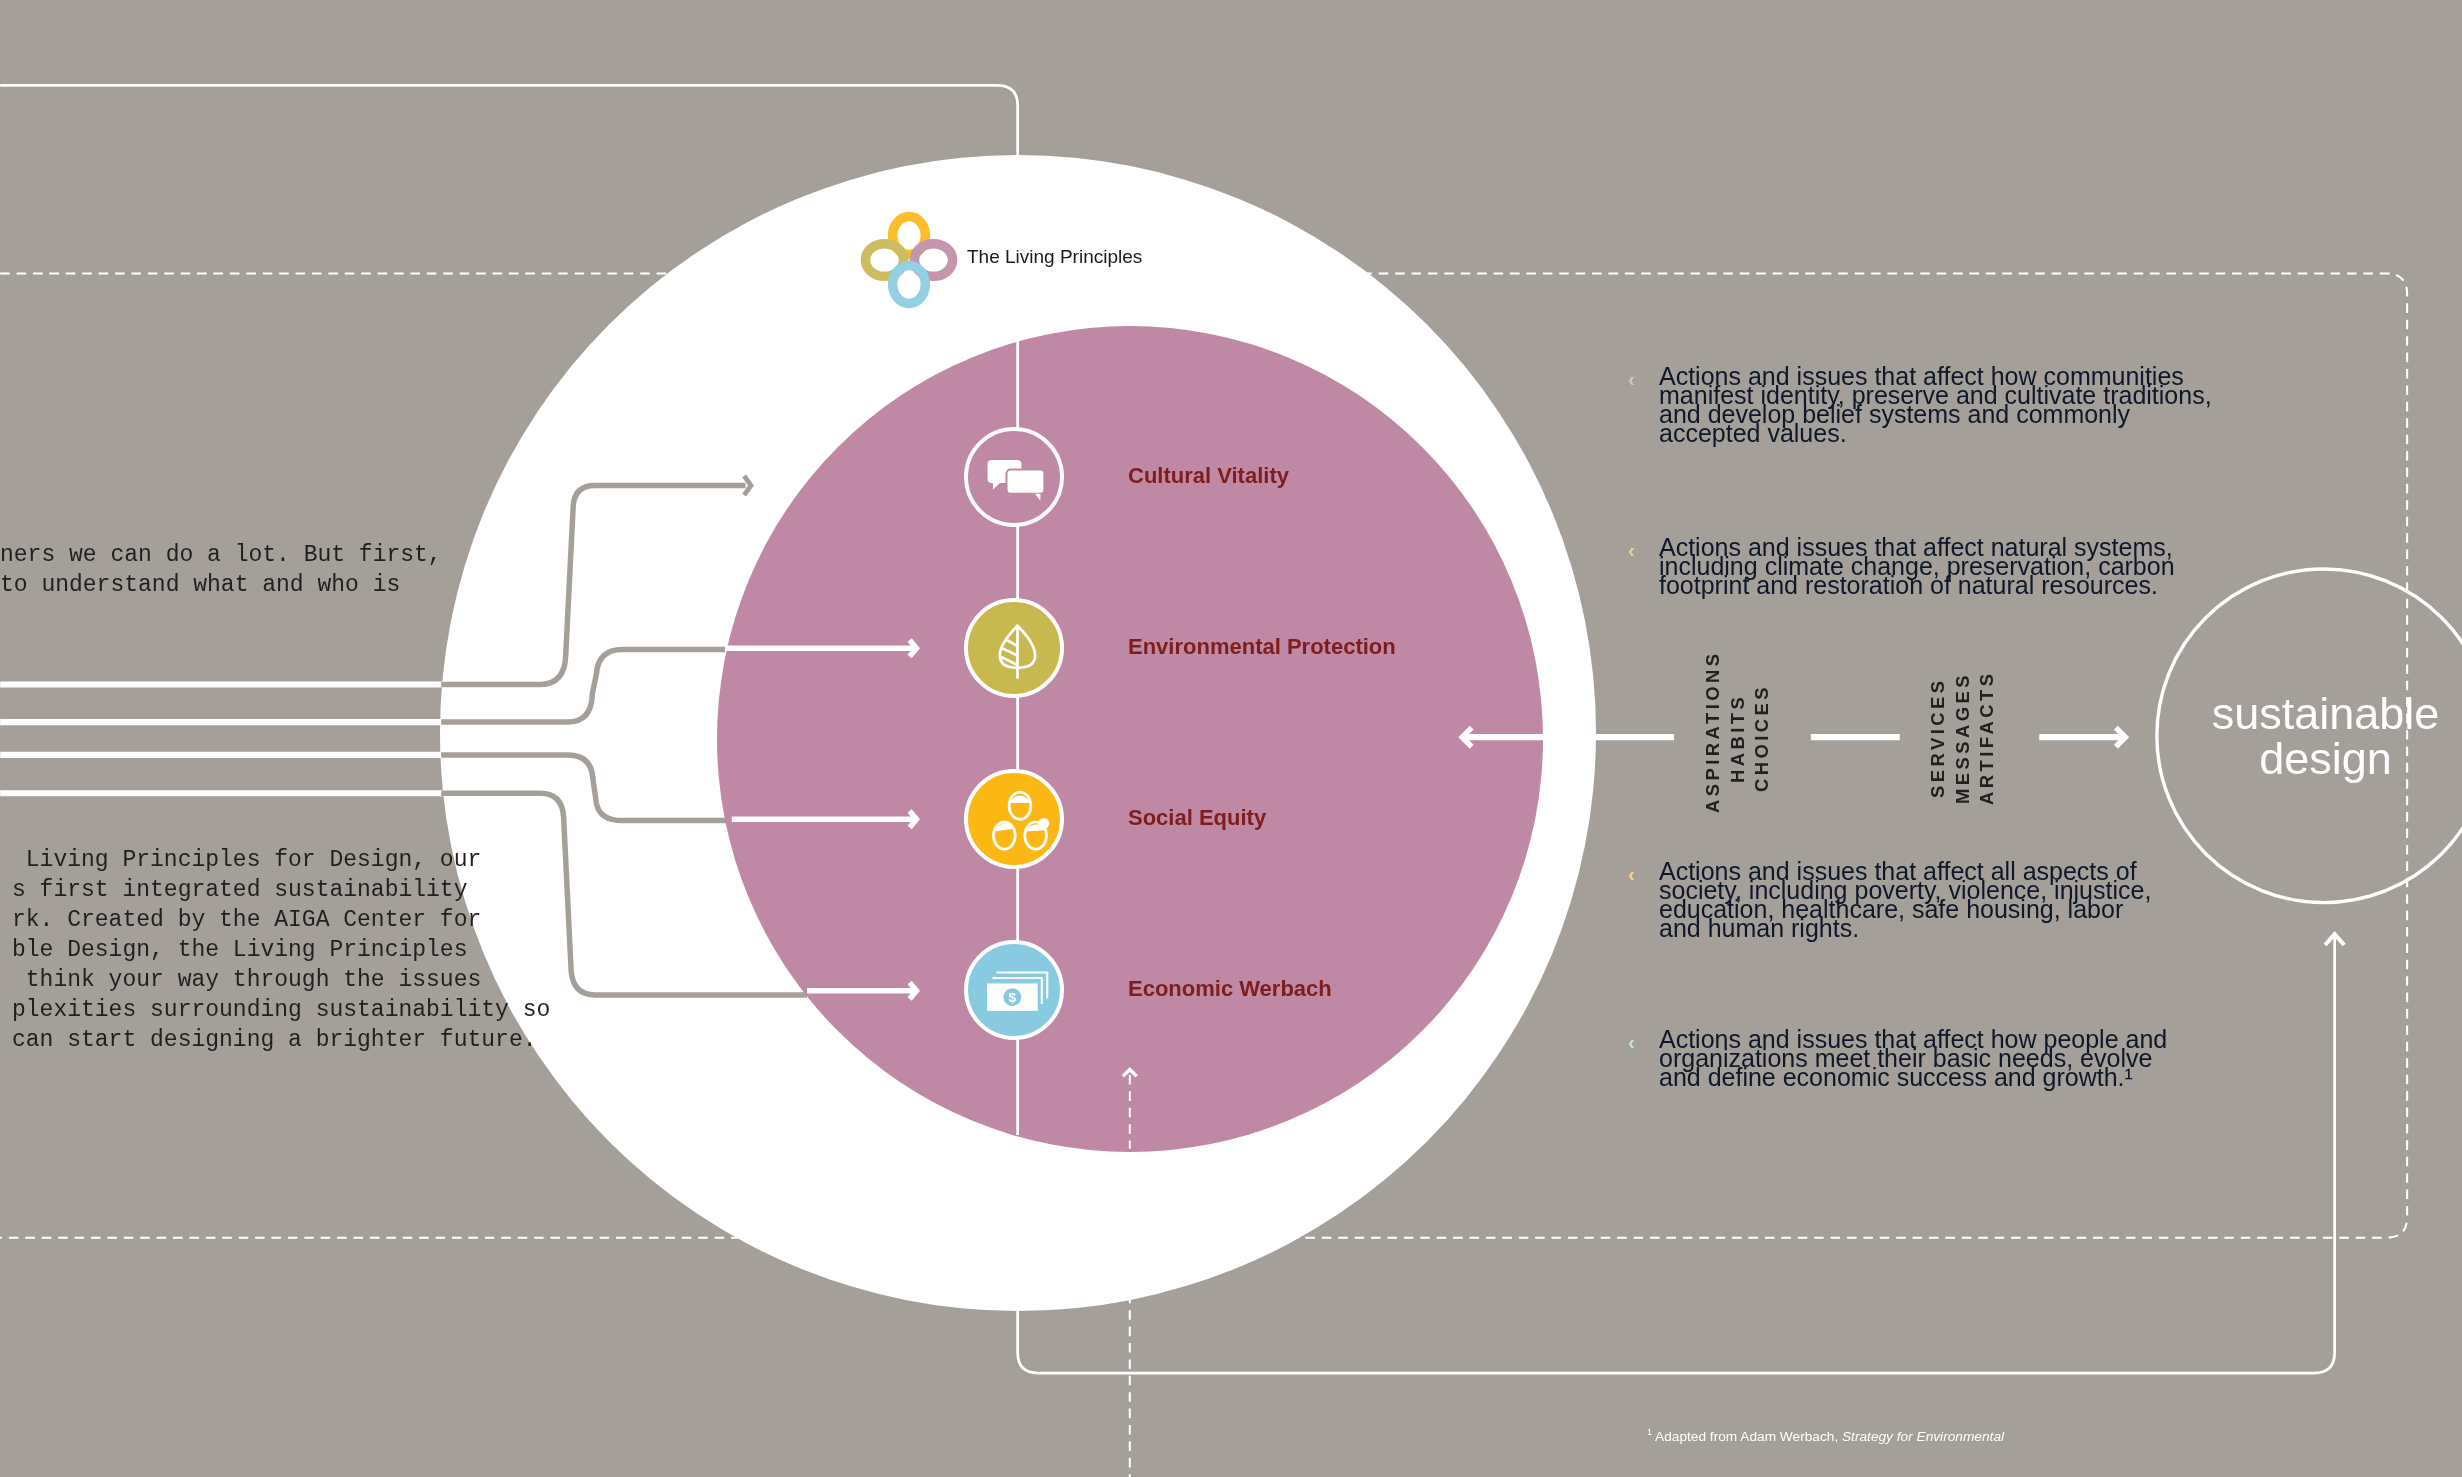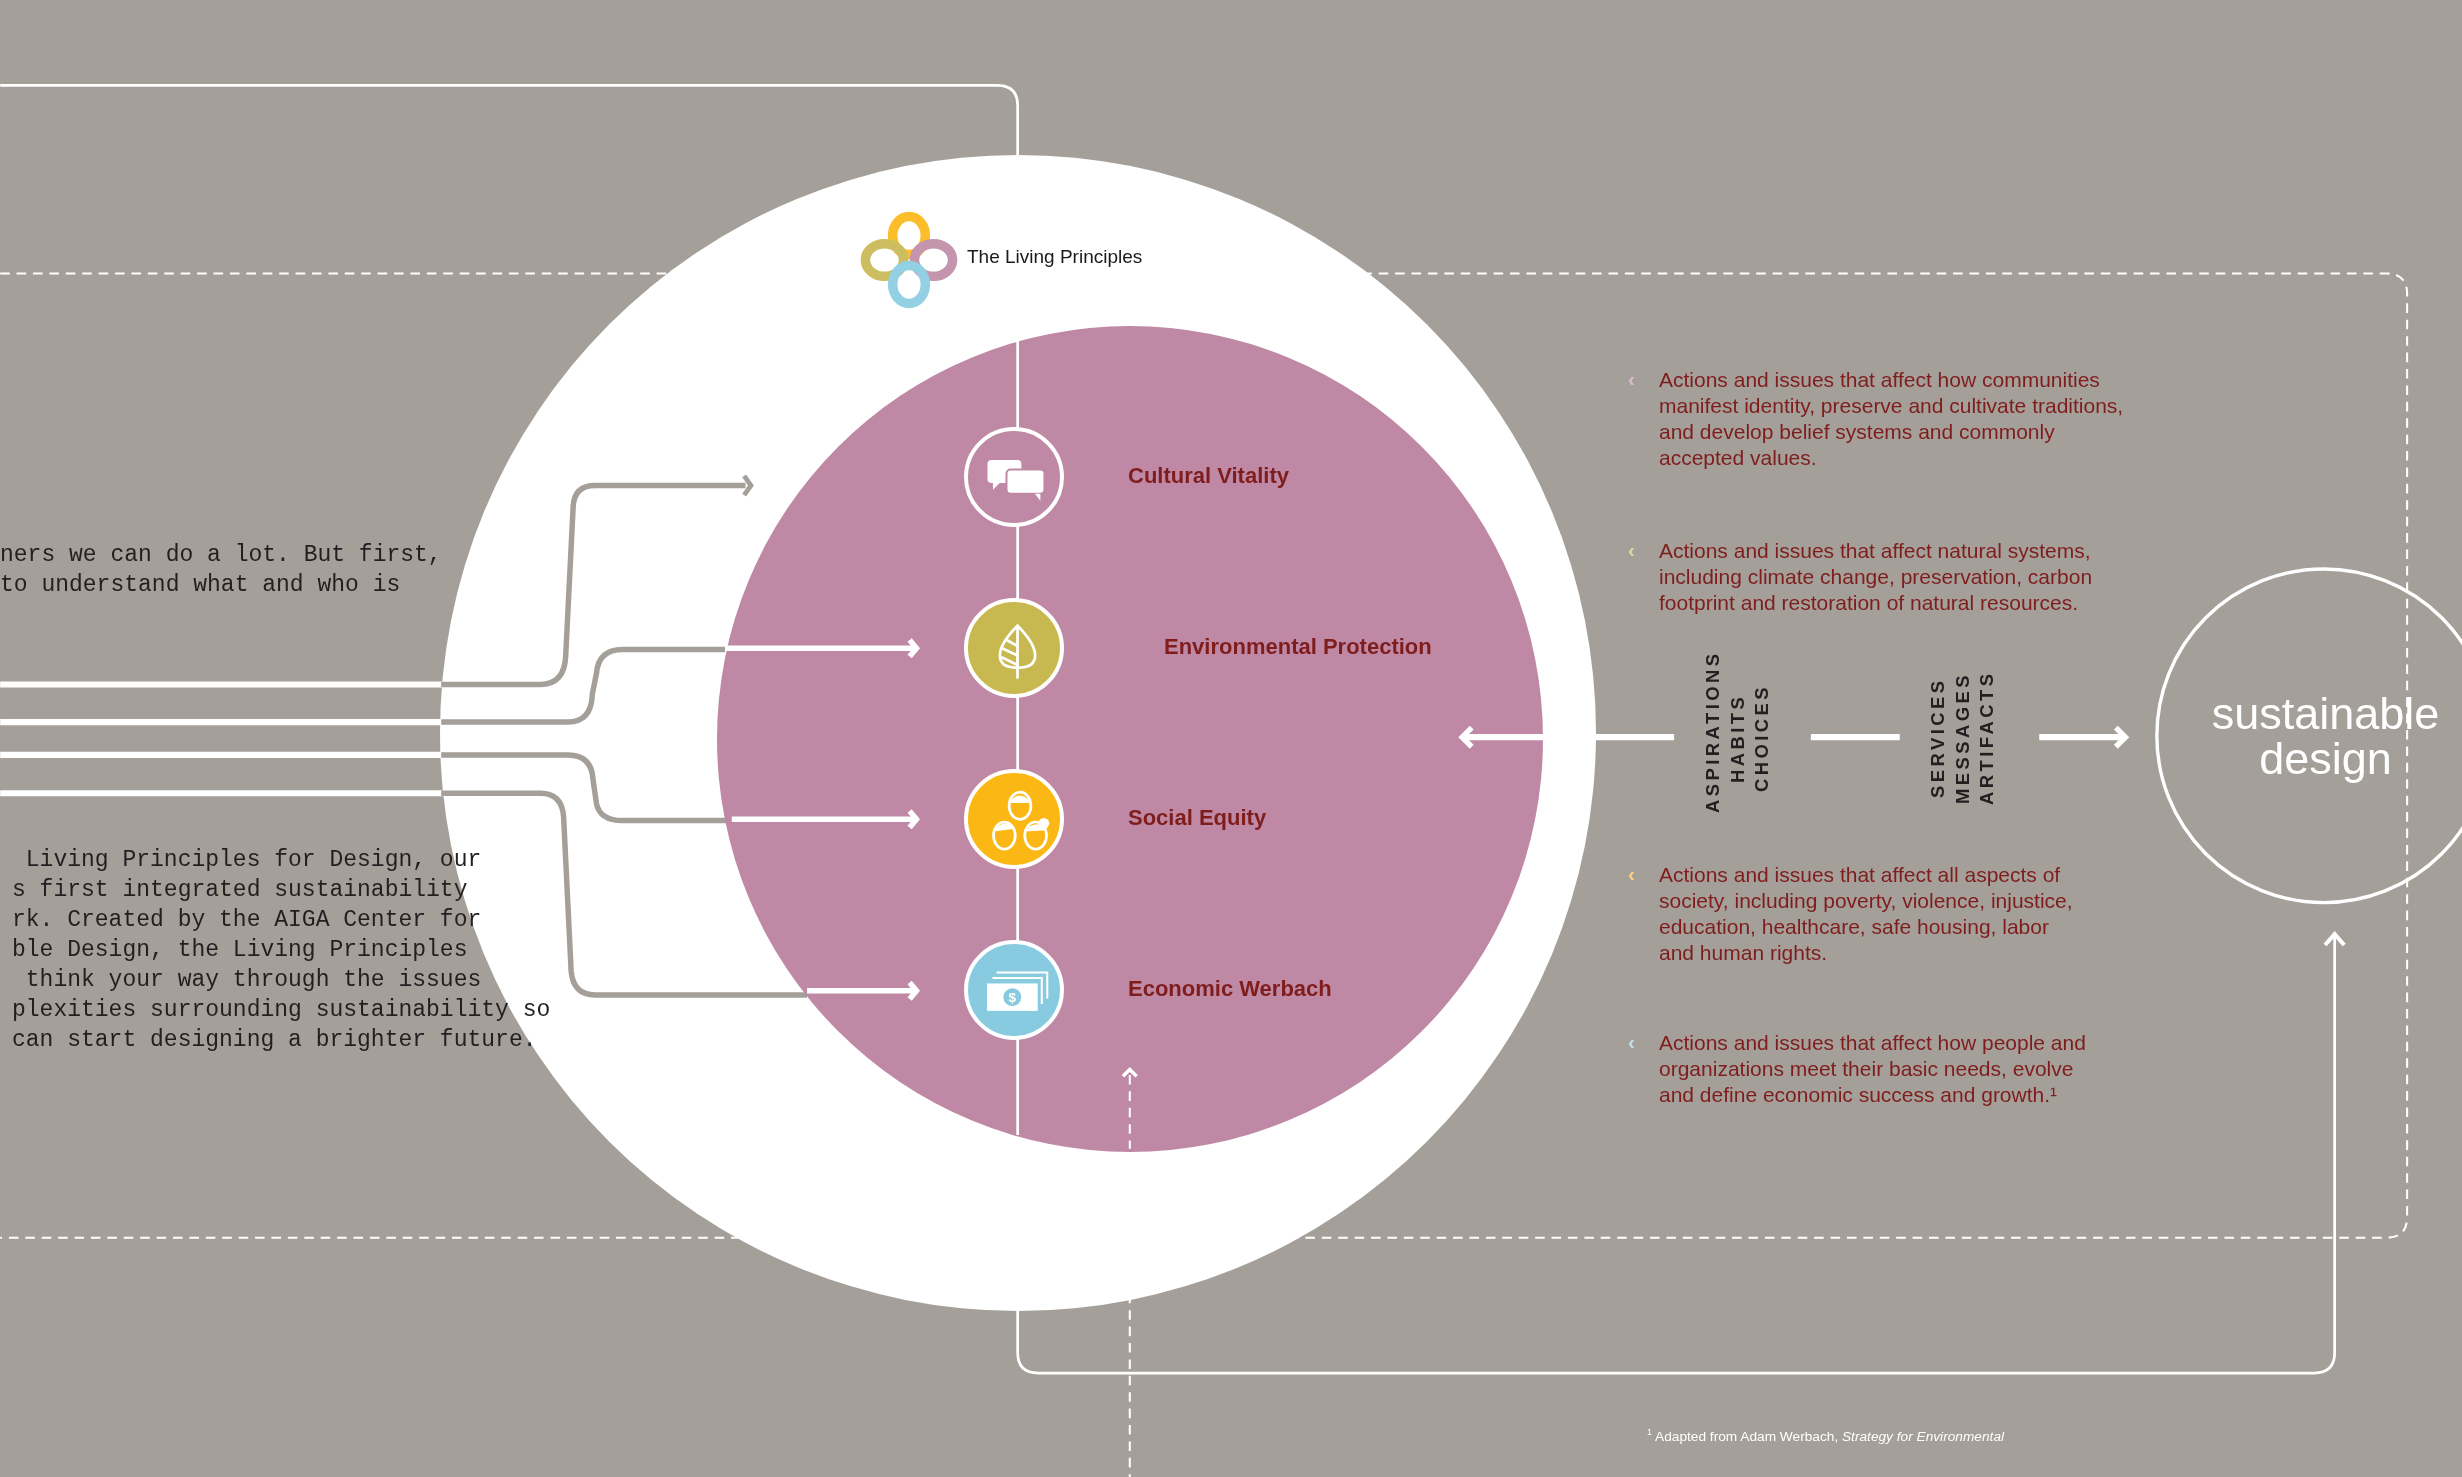--- a/index.html
+++ b/index.html
@@ -3,21 +3,21 @@
 <meta charset="utf-8">
 <style>
   html, body { margin:0; padding:0; }
   body { width:2462px; height:1477px; overflow:hidden; background:#a49f99; position:relative;
          font-family:"Liberation Sans", sans-serif; }
   .layer { position:absolute; left:0; top:0; width:2462px; height:1477px; }
   .abs { position:absolute; }
   .intro { color:#231f20; font-size:23px; line-height:30px; white-space:pre;font-family:Liberation Mono, monospace; }
   .cat-label { color:#7f1d1d; font-weight:bold; font-size:22px; white-space:nowrap; }
   .logo-text { color:#1a1a1a; font-size:19px; white-space:nowrap; }
-  .desc { color:#7f1d1d; font-size:21px; line-height:26px; white-space:pre; }
+  .desc { color:#0f172a; font-size:25px; line-height:19px; white-space:pre; }
   .chev { font-size:20.5px; font-weight:bold; line-height:24.6px; }
   .vert { font-weight:bold; font-size:18.5px; letter-spacing:3.4px; color:#231f20;
           writing-mode:vertical-rl; transform:rotate(180deg); white-space:nowrap; text-align:center; }
   .sd-text { color:#ffffff; font-size:45px; line-height:45px; text-align:center; font-weight:300; }
   .foot { color:#ffffff; font-size:13.7px; white-space:nowrap; }
   .foot i { font-style:italic; }
 </style>
 </head>
 <body>
 
@@ -100,21 +100,21 @@
 <div class="abs" style="left:964px; top:598px;">
   <div style="width:100px; height:100px; border-radius:50%; border:4.1px solid #fff; box-sizing:border-box; background:#c7b84f; position:relative;">
     <svg class="abs" style="left:29px; top:20.5px;" width="41" height="57" viewBox="0 0 60 84">
       <path d="M30 4 Q56 30 56 48 Q56 66 30 66 Q4 66 4 48 Q4 30 30 4 Z" fill="none" stroke="#fff" stroke-width="4"></path>
       <line x1="30" y1="4" x2="30" y2="82" stroke="#fff" stroke-width="4"></line>
       <line x1="12" y1="24" x2="30" y2="34" stroke="#fff" stroke-width="4"></line>
       <line x1="5" y1="36" x2="30" y2="48" stroke="#fff" stroke-width="4"></line>
       <line x1="6" y1="50" x2="30" y2="62" stroke="#fff" stroke-width="4"></line>
     </svg>
   </div>
-  <span class="abs cat-label" style="left:164px; top:36px;margin-left:36px;">Environmental Protection</span>
+  <span class="abs cat-label" style="left:164px; top:36px;">Environmental Protection</span>
 </div>
 
 <div class="abs" style="left:964px; top:769px;">
   <div style="width:100px; height:100px; border-radius:50%; border:4.1px solid #fff; box-sizing:border-box; background:#fbb713; position:relative;">
     <svg class="abs" style="left:20.5px; top:15px;" width="62" height="68" viewBox="0 0 90 100">
       <g fill="#fbb713" stroke="#fff" stroke-width="4">
         <ellipse cx="45" cy="26" rx="16" ry="20"></ellipse>
         <ellipse cx="22" cy="70" rx="16" ry="20"></ellipse>
         <ellipse cx="68" cy="70" rx="16" ry="20"></ellipse>
       </g>

